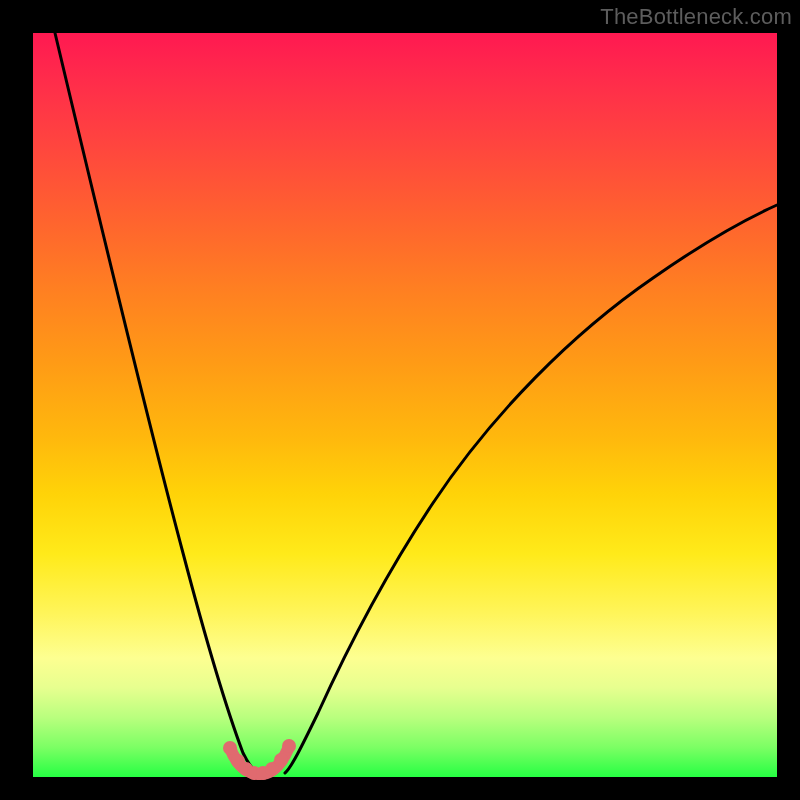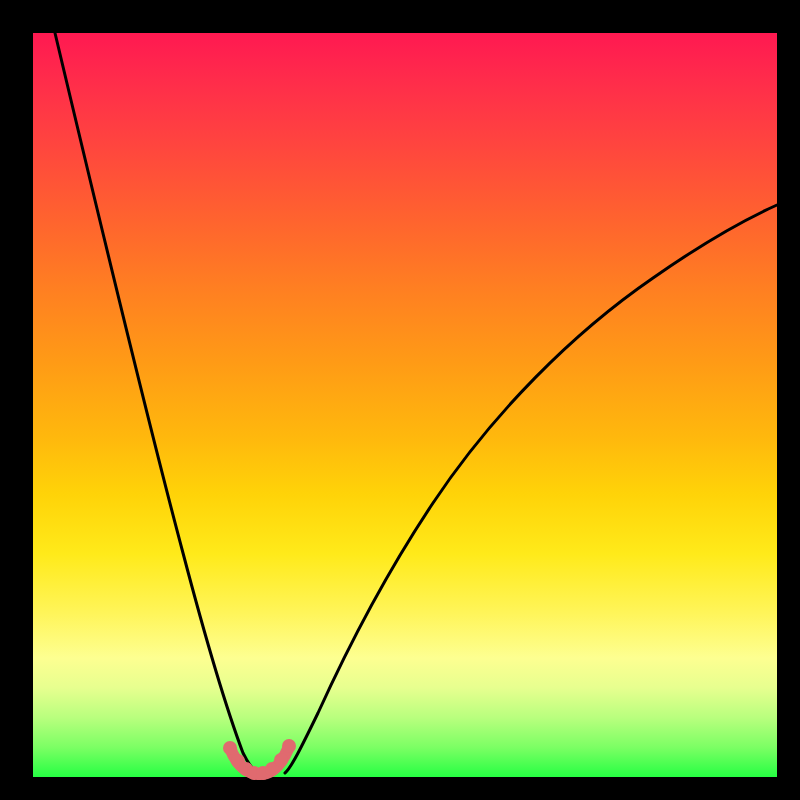--- a/index.html
+++ b/index.html
@@ -92,13 +92,14 @@
       <circle cx="205" cy="728" r="7"></circle>
       <circle cx="213" cy="736" r="7"></circle>
       <circle cx="221" cy="740" r="7"></circle>
       <circle cx="230" cy="740" r="7"></circle>
       <circle cx="239" cy="736" r="7"></circle>
       <circle cx="248" cy="727" r="7"></circle>
       <circle cx="256" cy="713" r="7"></circle>
     </g>
   </svg>
 
+  <div class="watermark">TheBottleneck.com</div>
 </div>
 
 </body></html>

